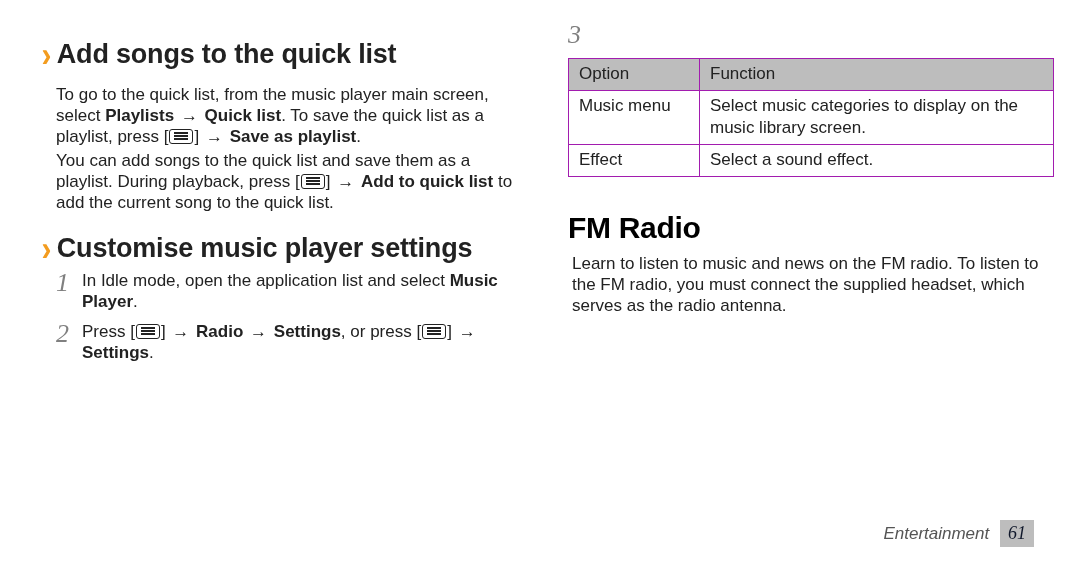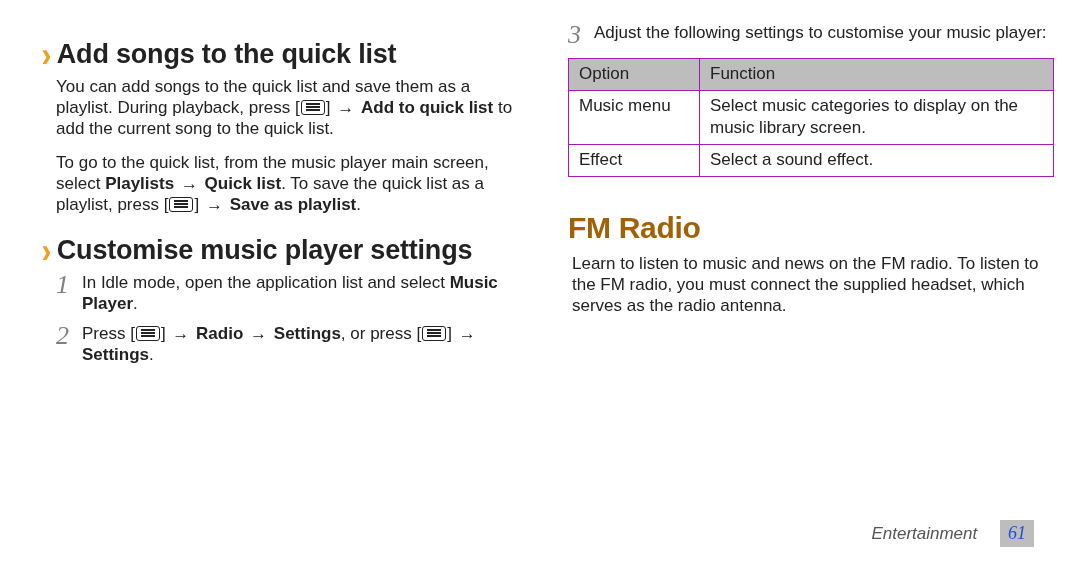--- a/index.html
+++ b/index.html
@@ -103,64 +103,64 @@
   }
   table.opts th {
     background: #bdbdbd;
     font-weight: 400;
   }
   table.opts th:first-child, table.opts td:first-child {
     width: 110px;
   }
 
   h1.domain-head {
-    color: #a16207;
+    color: #000000;
     font-size: 30px;
     font-weight: 700;
     margin: 32px 0 6px 0;
     padding-left: 0;
     letter-spacing: -0.3px;
   }
   .lead {
     margin: 4px;
   }
 
   .footer {
     text-align: right;
     padding: 0 46px 0 0;
     font-style: italic;
     font-size: 17px;
     color: #555;
   }
   .footer .pg {
     display: inline-block;
     background: #bdbdbd;
-    color: #1d4ed8;
+    color: #0f172a;
     font-style: italic;
     font-family: Georgia, "Times New Roman", serif;
     padding: 2px 8px;
-    margin-left: 18px;
+    margin-left: 6px;
     font-size: 18px;
   }
 </style>
 </head>
 <body>
 
 <div class="page">
 
   <div class="col">
 
     <div class="sec-title">
       <span class="chev">›</span><span>Add songs to the quick list</span>
     </div>
+    <div class="para" style="margin-top:12px">
+      <span>To go to the quick list, from the music player main screen, select </span><span class="bold">Playlists</span> <span class="arrow">→</span> <span class="bold">Quick list</span><span>. To save the quick list as a playlist, press [</span><span class="menu-icon"></span><span>] </span><span class="arrow">→</span> <span class="bold">Save as playlist</span><span>.</span>
+    </div>
     <div class="para">
       <span>You can add songs to the quick list and save them as a playlist. During playback, press [</span><span class="menu-icon"></span><span>] </span><span class="arrow">→</span> <span class="bold">Add to quick list</span><span> to add the current song to the quick list.</span>
-    </div>
-    <div class="para" style="margin-top:12px">
-      <span>To go to the quick list, from the music player main screen, select </span><span class="bold">Playlists</span> <span class="arrow">→</span> <span class="bold">Quick list</span><span>. To save the quick list as a playlist, press [</span><span class="menu-icon"></span><span>] </span><span class="arrow">→</span> <span class="bold">Save as playlist</span><span>.</span>
     </div>
 
     <div class="sec-title" style="margin-top:19px">
       <span class="chev">›</span><span>Customise music player settings</span>
     </div>
 
     <div class="numlist">
       <div class="numitem">
         <div class="num">1</div>
         <div class="txt">
@@ -173,21 +173,20 @@
           <span>Press [</span><span class="menu-icon"></span><span>] </span><span class="arrow">→</span> <span class="bold">Radio</span> <span class="arrow">→</span> <span class="bold">Settings</span><span>, or press [</span><span class="menu-icon"></span><span>] </span><span class="arrow">→</span> <span class="bold">Settings</span><span>.</span>
         </div>
       </div>
     </div>
   </div>
 
   <div class="col">
     <div class="numlist" style="padding-left:0">
       <div class="numitem">
         <div class="num">3</div>
-        <div class="txt">Adjust the following settings to customise your music player:</div>
       </div>
     </div>
 
     <table class="opts">
       <thead>
         <tr>
           <th>Option</th>
           <th>Function</th>
         </tr>
       </thead>

